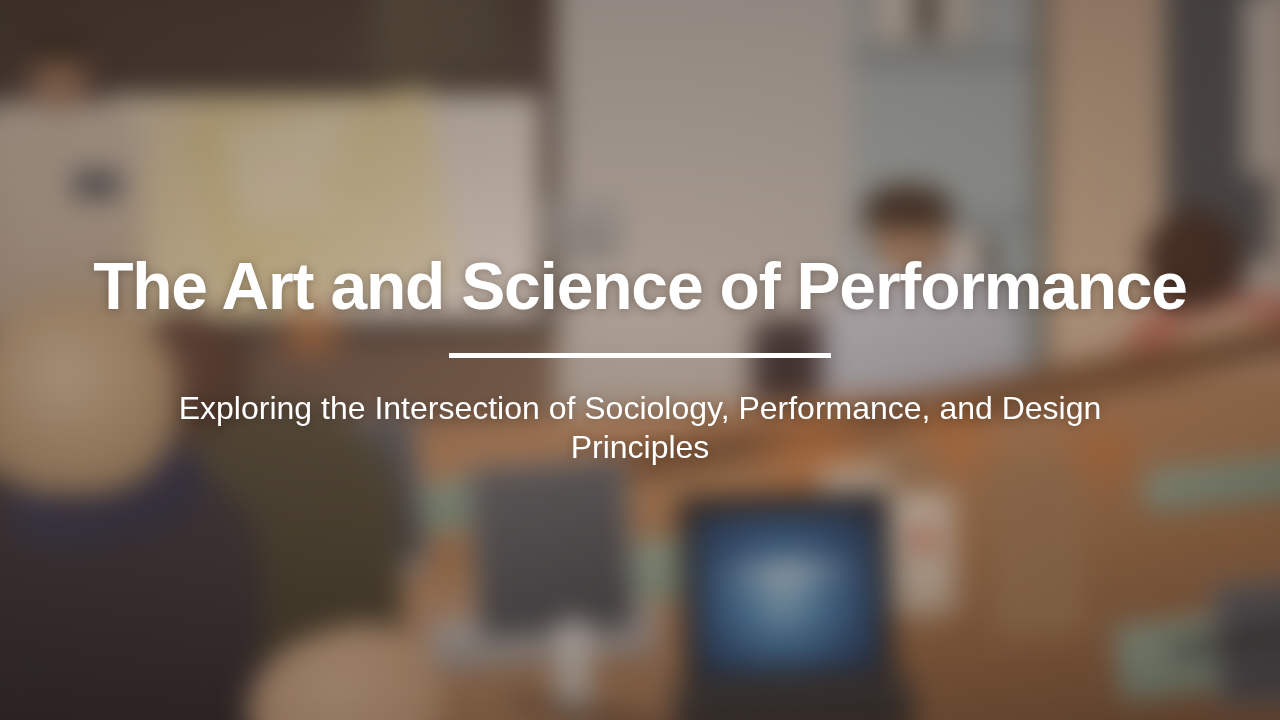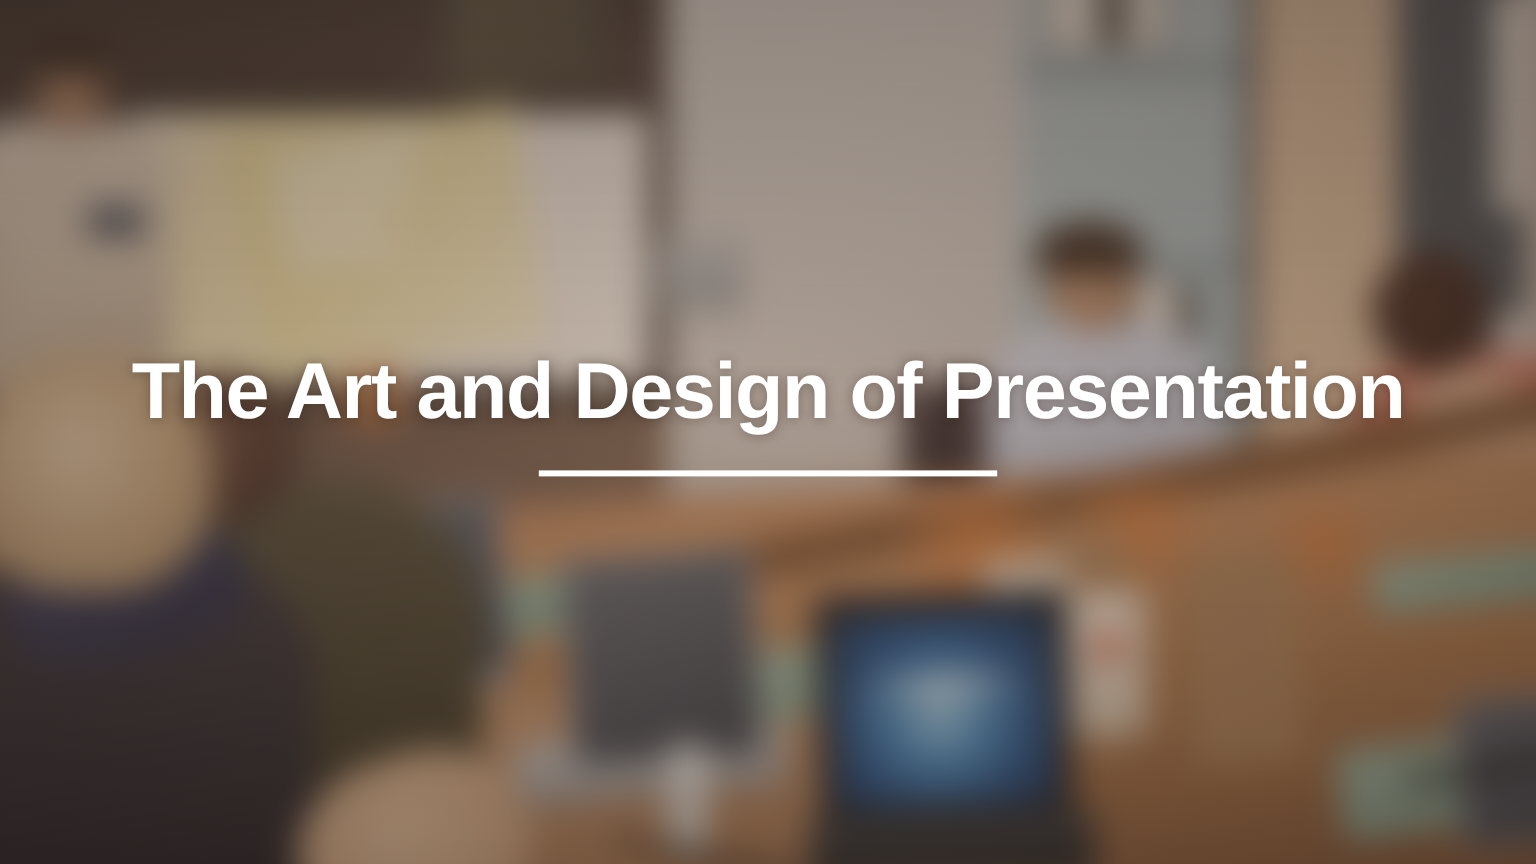--- a/index.html
+++ b/index.html
@@ -524,19 +524,20 @@
     <div class="blond-body"></div>
     <div class="blond-collar"></div>
     <div class="blond-head"></div>
     <div class="hand"></div>
   </div>
 
   <div class="tint"></div>
   <div class="tint-warm"></div>
 
   <div class="content">
-    <h1 class="title">The Art and Design of Presentation</h1>
+    <h1 class="title">The Art and Science of Performance</h1>
 
     <div class="divider"></div>
 
+    <p class="subtitle">Exploring the Intersection of Sociology, Performance, and Design Principles</p>
   </div>
 
 </div>
 
 </body></html>

